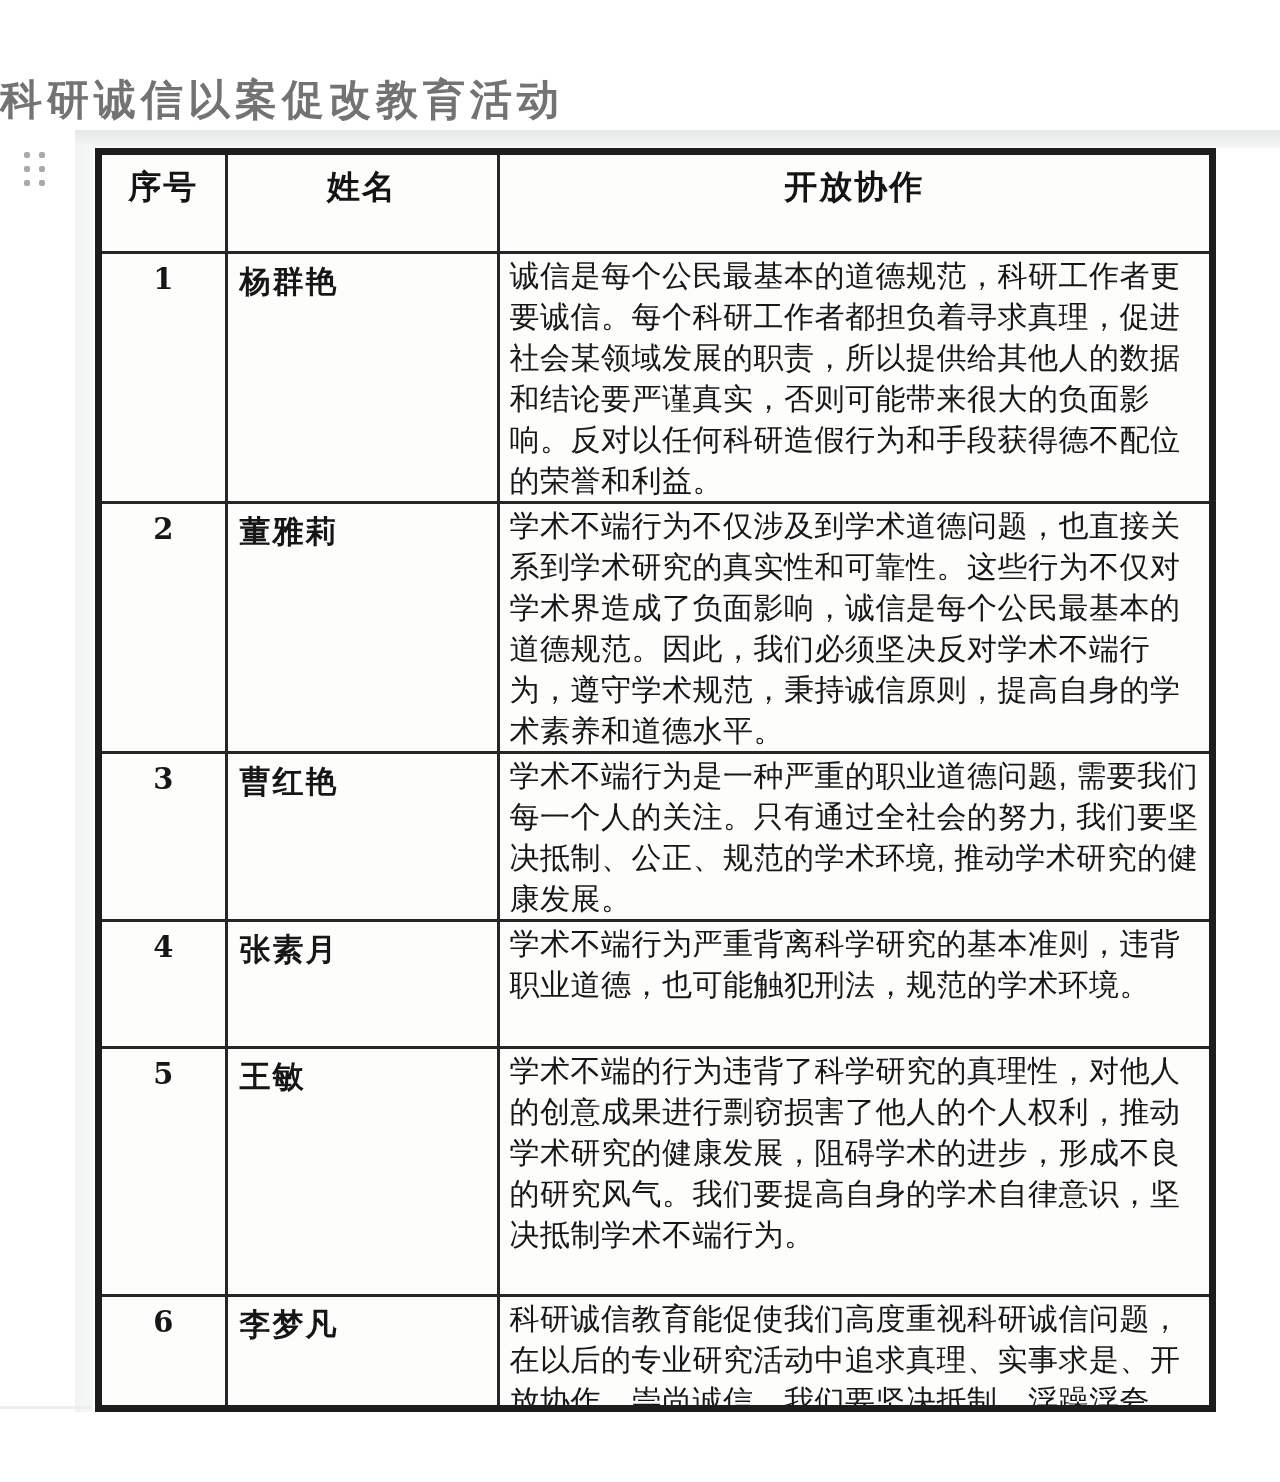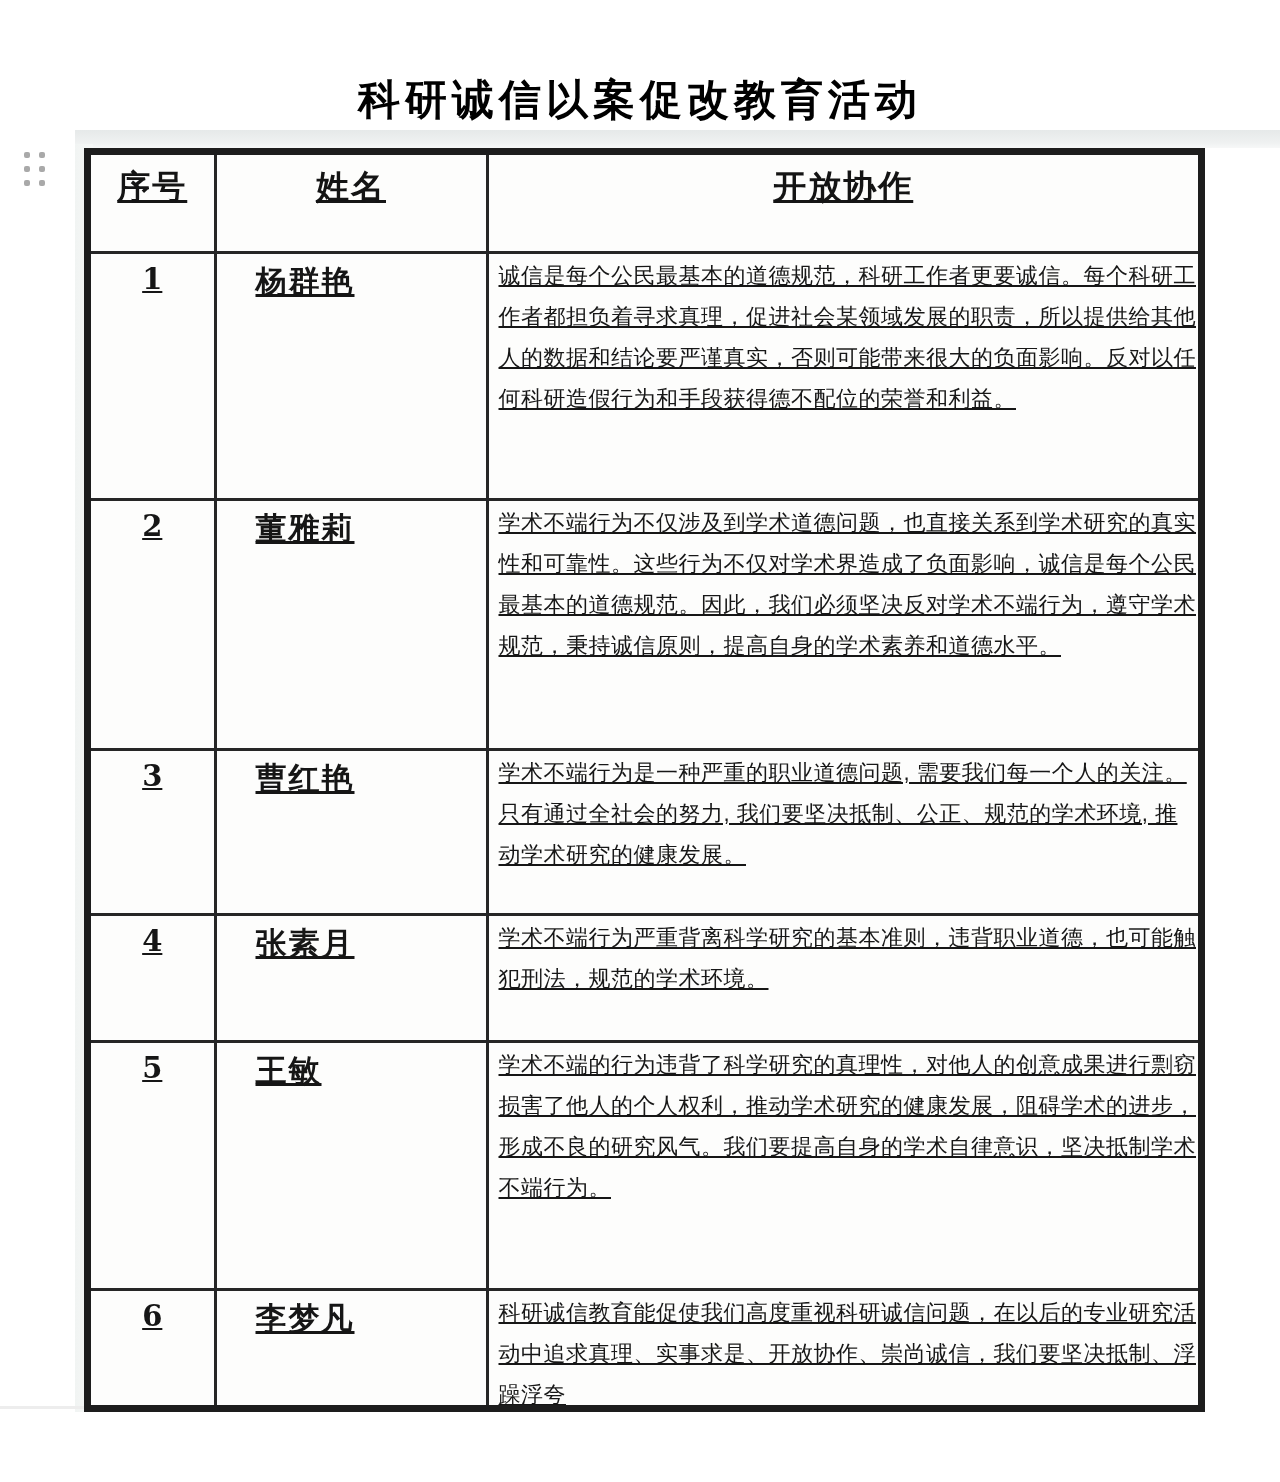--- a/index.html
+++ b/index.html
@@ -7,26 +7,25 @@
   body {
     position:relative;
     font-family:"Liberation Sans", sans-serif;
     color:#161616;
     overflow:hidden;
   }
 
   
   .doc-title {
     position:absolute; top:72px; left:0; width:100%;
-    text-align:center;
     font-family:"DejaVu Serif", serif;
     font-weight:bold;
     font-size:42px;
     letter-spacing:5px;
-    color:#000000;
+    color:#737373;
   }
 
   
   .scan-strip-top {
     position:absolute; left:75px; top:130px; width:1205px; height:18px;
     background:linear-gradient(180deg,#e6e9e9 0%,#eff1f1 70%,#f7f8f8 100%);
   }
   .scan-strip-left {
     position:absolute; left:75px; top:144px; width:18px; height:1268px;
     background:linear-gradient(90deg,#f1f4f3 0%,#f6f8f7 100%);
@@ -44,26 +43,25 @@
     grid-template-rows:6px 6px 6px;
     gap:8px 9px;
     cursor:grab;
   }
   .drag-handle .dot {
     width:6px; height:6px; border-radius:2px; background:#a9a9a9;
   }
 
   
   .table-clip {
-    position:absolute; left:84px; top:148px;
+    position:absolute; left:95px; top:148px;
     width:1121px; height:1264px;
     border:7px solid #1d1d1d;
     overflow:hidden;
     background:#eab308;
-    text-decoration:underline;
   }
   table.sheet {
     width:100%;
     border-collapse:collapse;
     table-layout:fixed;
     background:#fdfdfc;
   }
   .sheet col.c-no   { width:124px; }
   .sheet col.c-name { width:272px; }
 
@@ -89,26 +87,26 @@
   td.no-cell {
     text-align:center;
     font-family:"DejaVu Serif", serif;
     font-weight:bold;
     font-size:29px;
     padding-top:8px;
   }
   td.name-cell {
     font-weight:bold;
     font-size:31px;
-    padding:7px 0 0 39px;
+    padding:7px 0 0 12px;
     letter-spacing:2px;
     margin-top:39px;
   }
   td.text-cell {
-    font-size:22px;
+    font-size:30px;
     line-height:41px;
     padding:1px 2px 0 10px;
     letter-spacing:0.5px;
     color:#171717;
   }
 
   
   tr.r1 > td { height:247px; }
   tr.r2 > td { height:250px; }
   tr.r3 > td { height:165px; }

